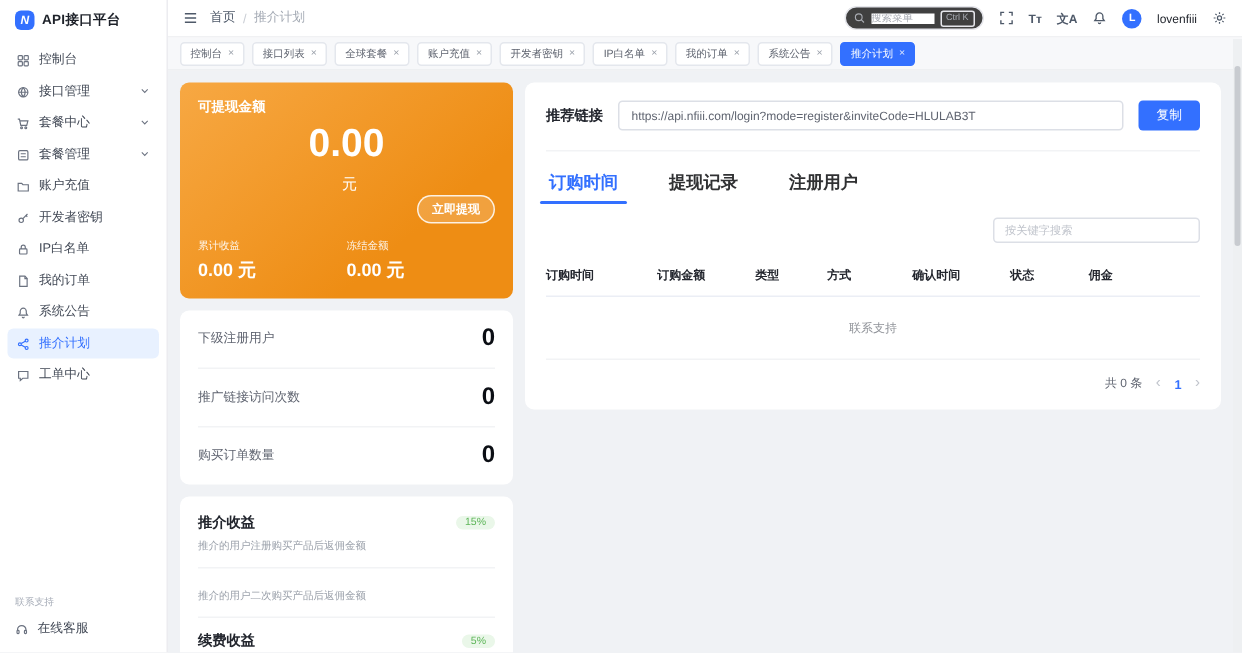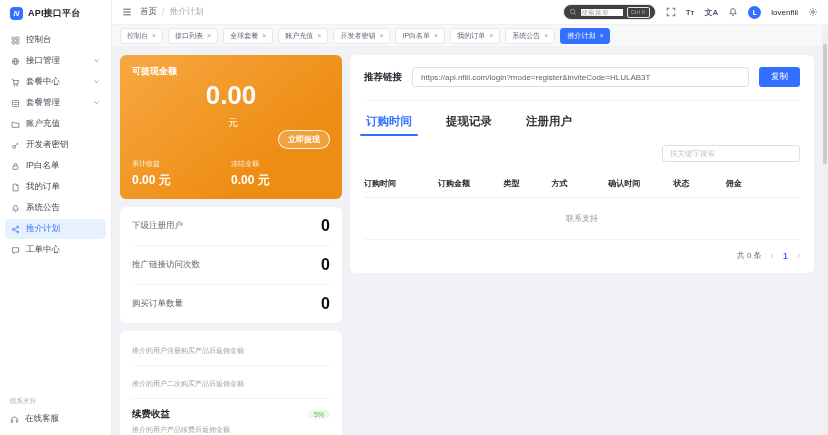--- a/index.html
+++ b/index.html
@@ -403,20 +403,24 @@
           <span class="stat-val">0</span>
         </div>
         <div class="stat-row">
           <span class="stat-lbl">购买订单数量</span>
           <span class="stat-val">0</span>
         </div>
       </div>
 
       <div class="commission">
         <div class="com-row">
+          <div class="com-head">
+            <span class="com-title">推介收益</span>
+            <span class="badge green">15%</span>
+          </div>
           <div class="com-desc">推介的用户注册购买产品后返佣金额</div>
         </div>
         <div class="com-row">
           <div class="com-desc">推介的用户二次购买产品后返佣金额</div>
         </div>
         <div class="com-row">
           <div class="com-head">
             <span class="com-title">续费收益</span>
             <span class="badge green">5%</span>
           </div>

